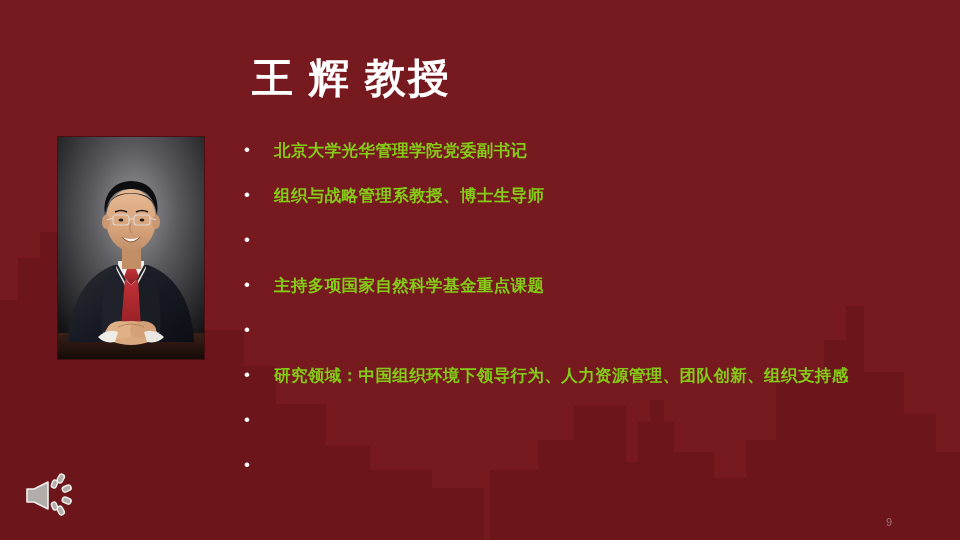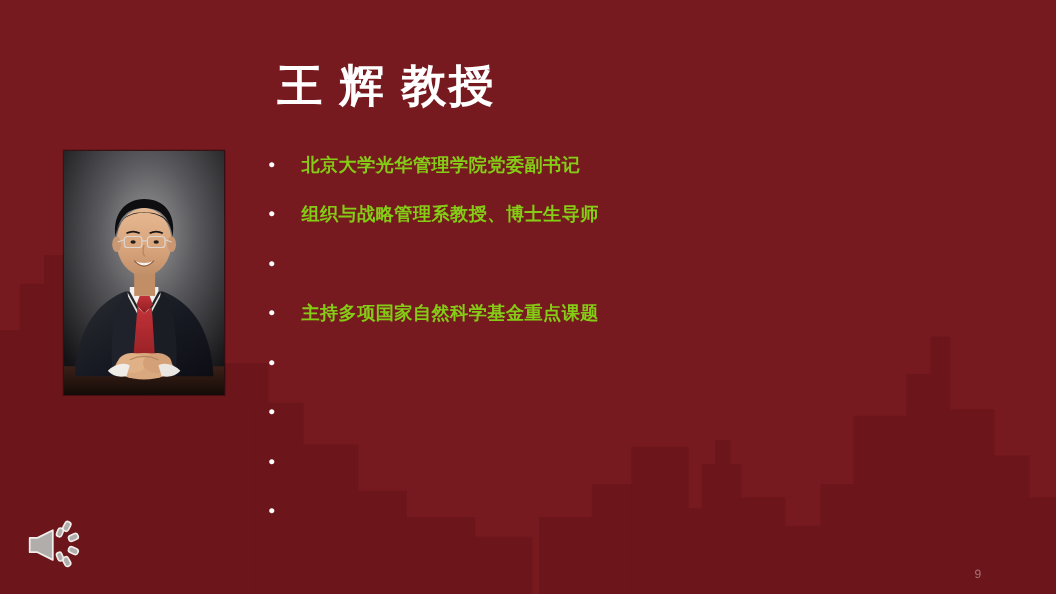--- a/index.html
+++ b/index.html
@@ -252,20 +252,21 @@
       <span class="bullet-dot">•</span>
       <span class="bullet-text">主持多项国家自然科学基金重点课题</span>
     </div>
 
     <div class="bullet-row">
       <span class="bullet-dot">•</span>
     </div>
 
     <div class="bullet-row">
       <span class="bullet-dot">•</span>
+      <span class="bullet-text">研究领域：中国组织环境下领导行为、人力资源管理、团队创新、组织支持感</span>
     </div>
 
     <div class="bullet-row">
       <span class="bullet-dot">•</span>
     </div>
 
     <div class="bullet-row">
       <span class="bullet-dot">•</span>
     </div>
 

